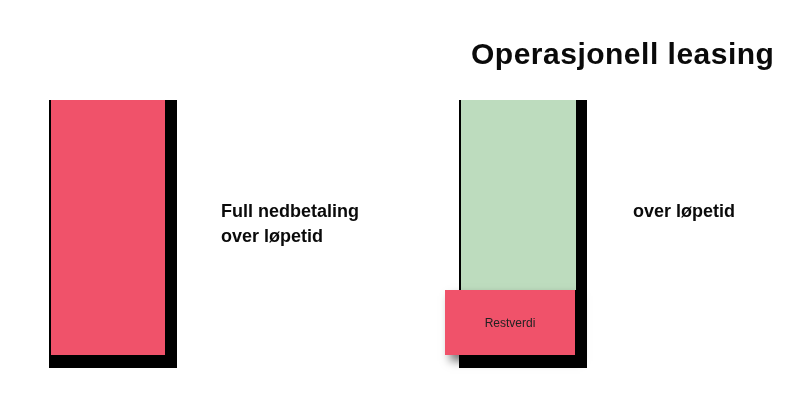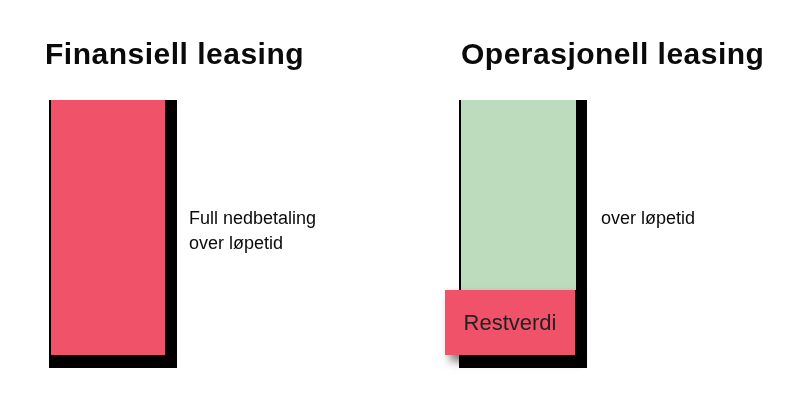--- a/index.html
+++ b/index.html
@@ -19,21 +19,21 @@
   .title {
     position: absolute;
     top: 37px;
     font-size: 30px;
     font-weight: 700;
     letter-spacing: 0.5px;
     color: var(--text, #000);
     white-space: nowrap;
   }
   .title-left  { left: 45px;  }
-  .title-right { left: 461px; }
+  .title-right { left: 471px; }
 
   .bar-group {
     position: absolute;
     top: 100px;
   }
   .group-left  { left: 49px;  width: 116px; height: 255px; }
   .group-right { left: 459px; width: 117px; height: 190px; }
 
   .extrusion {
     position: absolute;
@@ -61,42 +61,42 @@
   .restverdi-box {
     position: absolute;
     left: -14px; top: 190px;
     z-index: 3;
     width: 130px; height: 65px;
     background: var(--restverdi-box, #f0526a);
     box-shadow: 5px 6px 9px rgba(0,0,0,0.55);
     display: flex;
     align-items: center;
     justify-content: center;
-    font-size: 22px;
+    font-size: 12px;
     font-weight: 400;
     color: #222222;
   }
   .side-label {
     position: absolute;
-    top: 206px;
+    top: 199px;
     font-size: 18px;
-    font-weight: 400;
+    font-weight: 700;
     line-height: 25px;
     color: var(--text, #000);
     white-space: nowrap;
+    margin-left: 32px;
   }
   .label-left  { left: 189px; }
   .label-right { left: 601px; }
 </style>
 </head>
 <body>
 
 <div class="canvas">
 
-  <div class="title title-left">Finansiell leasing</div>
 
   <div class="bar-group group-left">
     <div class="extrusion"></div>
     <div class="bar bar-red"></div>
   </div>
 
   <div class="side-label label-left">
     <div>Full nedbetaling</div>
     <div>over løpetid</div>
   </div>

